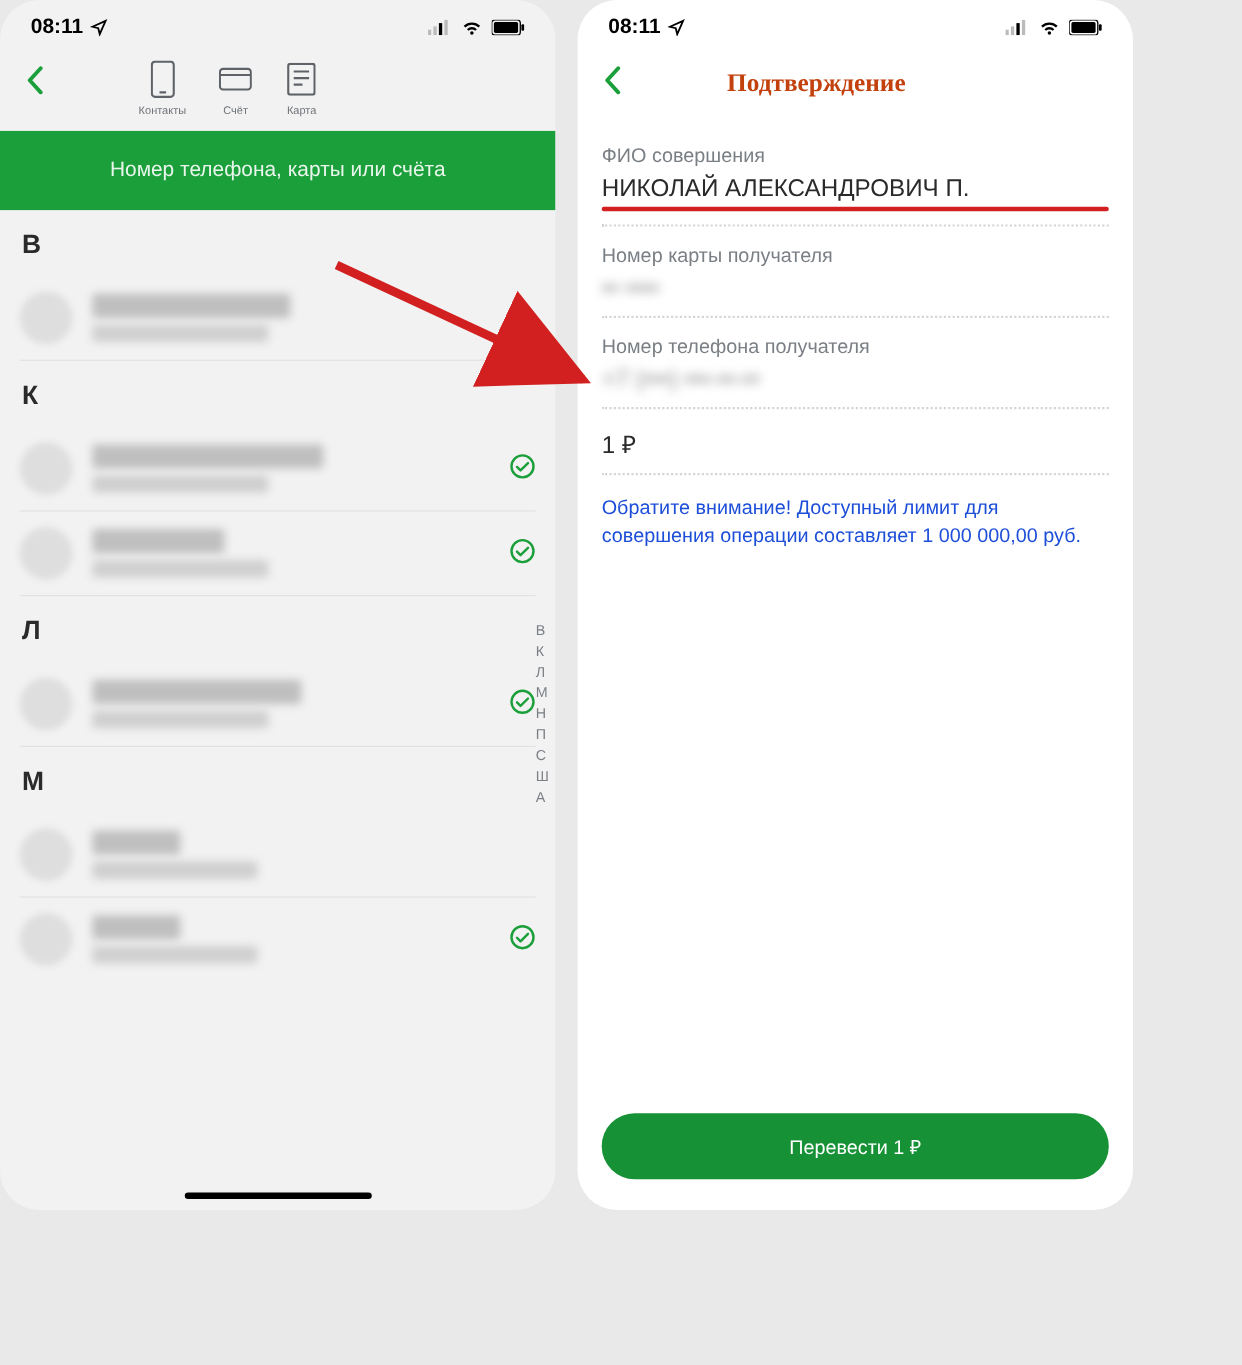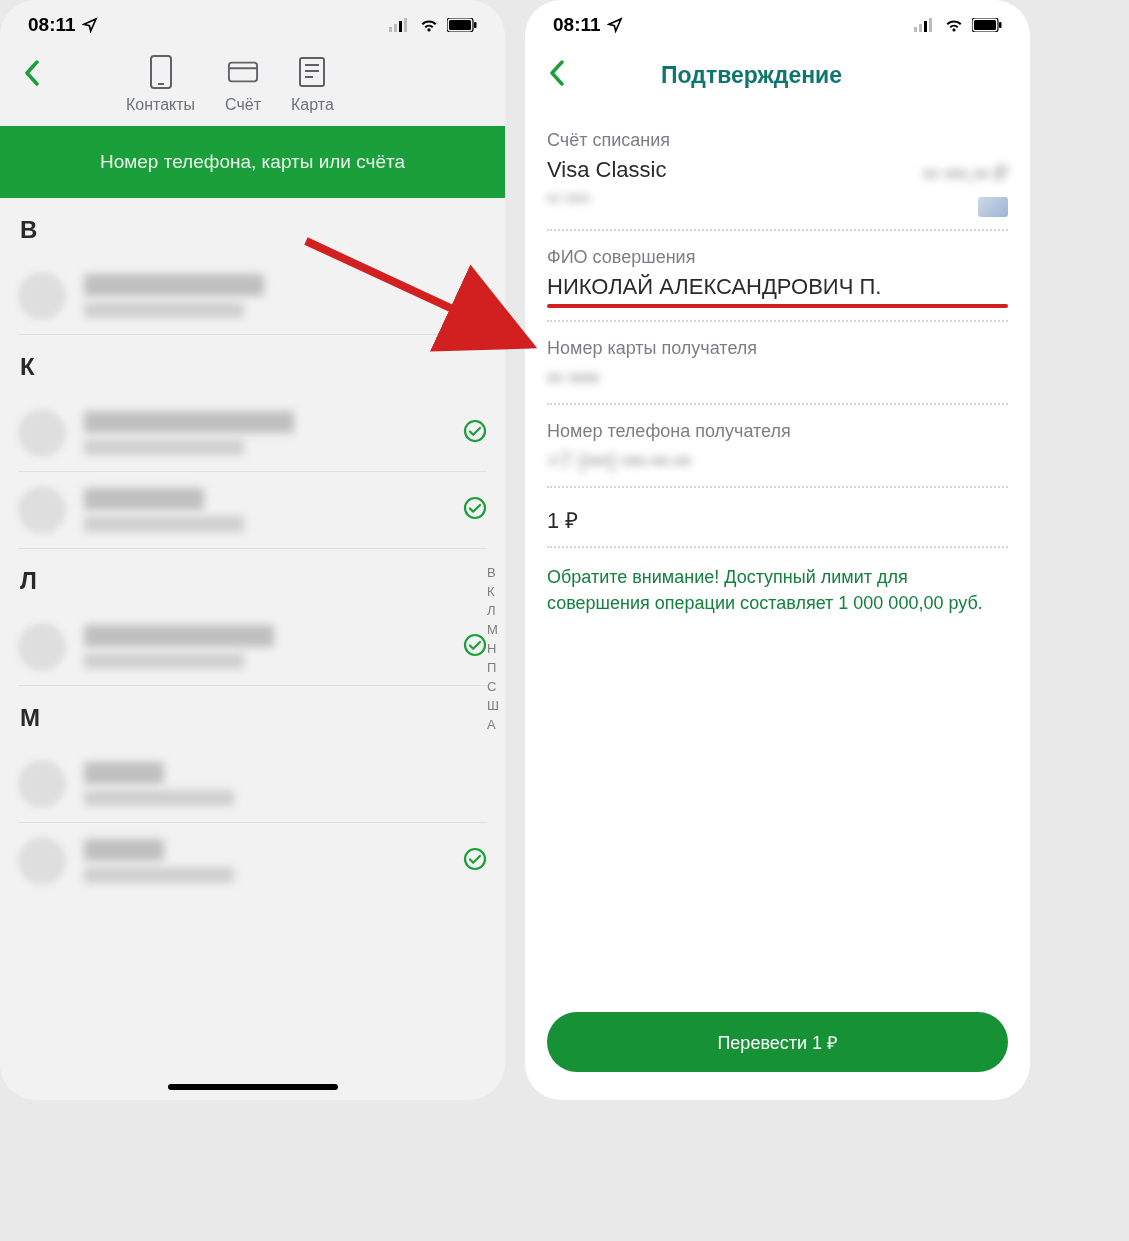--- a/index.html
+++ b/index.html
@@ -37,21 +37,21 @@
   .status-right{display:flex;align-items:center;gap:8px;}
   .status-right svg{display:block;}
   
   .header-left{
     display:flex;align-items:flex-start;padding:10px 4px 12px 18px;gap:30px;
   }
   .back-arrow{color:var(--green);padding:6px;}
   .tabs{display:flex;gap:30px;margin-left:50px;}
   .tab{display:flex;flex-direction:column;align-items:center;gap:6px;}
   .tab .icon-box{width:30px;height:36px;display:flex;align-items:center;justify-content:center;}
-  .tab span{font-size:16px;color:var(--grey-text);}
+  .tab span{font-size:10px;color:var(--grey-text);}
   .search-bar{
     background:#1b9f3a;color:#fff;height:72px;display:flex;align-items:center;justify-content:center;
     font-size:19px;font-weight:400;
   }
   .search-bar span{opacity:.9;}
   .contacts-body{padding:0 18px;}
   .section-letter{font-size:24px;font-weight:700;color:#2a2a2a;padding:18px 2px 14px;}
   .contact{
     display:flex;align-items:center;gap:18px;border-bottom:1px solid #e0e0e0;padding:14px 0;
   }
@@ -67,34 +67,34 @@
     position:absolute;right:6px;top:565px;display:flex;flex-direction:column;gap:4px;font-size:13px;color:#7a7f85;
   }
   .home-indicator{
     position:absolute;bottom:10px;left:50%;transform:translateX(-50%);
     width:170px;height:6px;border-radius:3px;background:#000;
   }
   
   .header-right{
     display:flex;align-items:center;padding:10px 18px 18px;gap:90px;
   }
-  .header-right .title{font-size:23px;font-weight:600;color:#0f766e;}
+  .header-right .title{font-size:23px;font-weight:600;color:#c2410c;font-family:Liberation Serif, serif;}
   .details{padding:0 22px;}
   .field{padding:16px 0 12px;border-bottom:2px dotted #d5d5d5;}
   .field.no-border{border-bottom:none;}
   .field-label{font-size:18px;color:#7a7f85;margin-bottom:6px;}
   .field-value{font-size:22px;color:#2a2a2a;}
   .blurred{filter:blur(5px);color:#888;}
   .account-row{display:flex;justify-content:space-between;align-items:flex-start;}
   .account-left{display:flex;flex-direction:column;gap:6px;}
   .card-mini{
     width:30px;height:20px;border-radius:3px;
     background:linear-gradient(135deg,#cfd9e6,#9bb4d6);margin-top:4px;align-self:flex-end;
   }
-  .notice{font-size:18px;color:#15803d;line-height:1.45;padding:16px 0;}
+  .notice{font-size:18px;color:#1d4ed8;line-height:1.45;padding:16px 0;}
   .transfer-btn{
     position:absolute;bottom:28px;left:22px;right:22px;height:60px;border-radius:30px;
     background:var(--green-dark);color:#fff;font-size:18px;font-weight:500;
     display:flex;align-items:center;justify-content:center;border:none;
   }
   
   .annotation-arrow{
     position:absolute;
     left:300px;top:235px;
     pointer-events:none;
@@ -289,33 +289,20 @@
     <div class="header-right">
       <div class="back-arrow">
         <svg width="16" height="26" viewBox="0 0 16 26" fill="none" stroke="#1b9f3a" stroke-width="3.5" stroke-linecap="round" stroke-linejoin="round">
             <path d="M13 2 3 13l10 11"></path>
           </svg>
       </div>
       <div class="title">Подтверждение</div>
     </div>
 
     <div class="details">
-      <div class="field">
-        <div class="field-label">Счёт списания</div>
-        <div class="account-row">
-          <div class="account-left">
-            <div class="field-value">Visa Classic</div>
-            <div class="field-value blurred" style="font-size:18px">•• ••••</div>
-          </div>
-          <div style="display:flex;flex-direction:column;align-items:flex-end;gap:6px">
-            <div class="field-value blurred">•• •••,•• ₽</div>
-            <div class="card-mini"></div>
-          </div>
-        </div>
-      </div>
 
       <div class="field">
         <div class="field-label">ФИО совершения</div>
         <div class="field-value">НИКОЛАЙ АЛЕКСАНДРОВИЧ П.</div>
         <div class="recipient-underline"></div>
       </div>
 
       <div class="field">
         <div class="field-label">Номер карты получателя</div>
         <div class="field-value blurred" style="width:100px">•• ••••</div>

